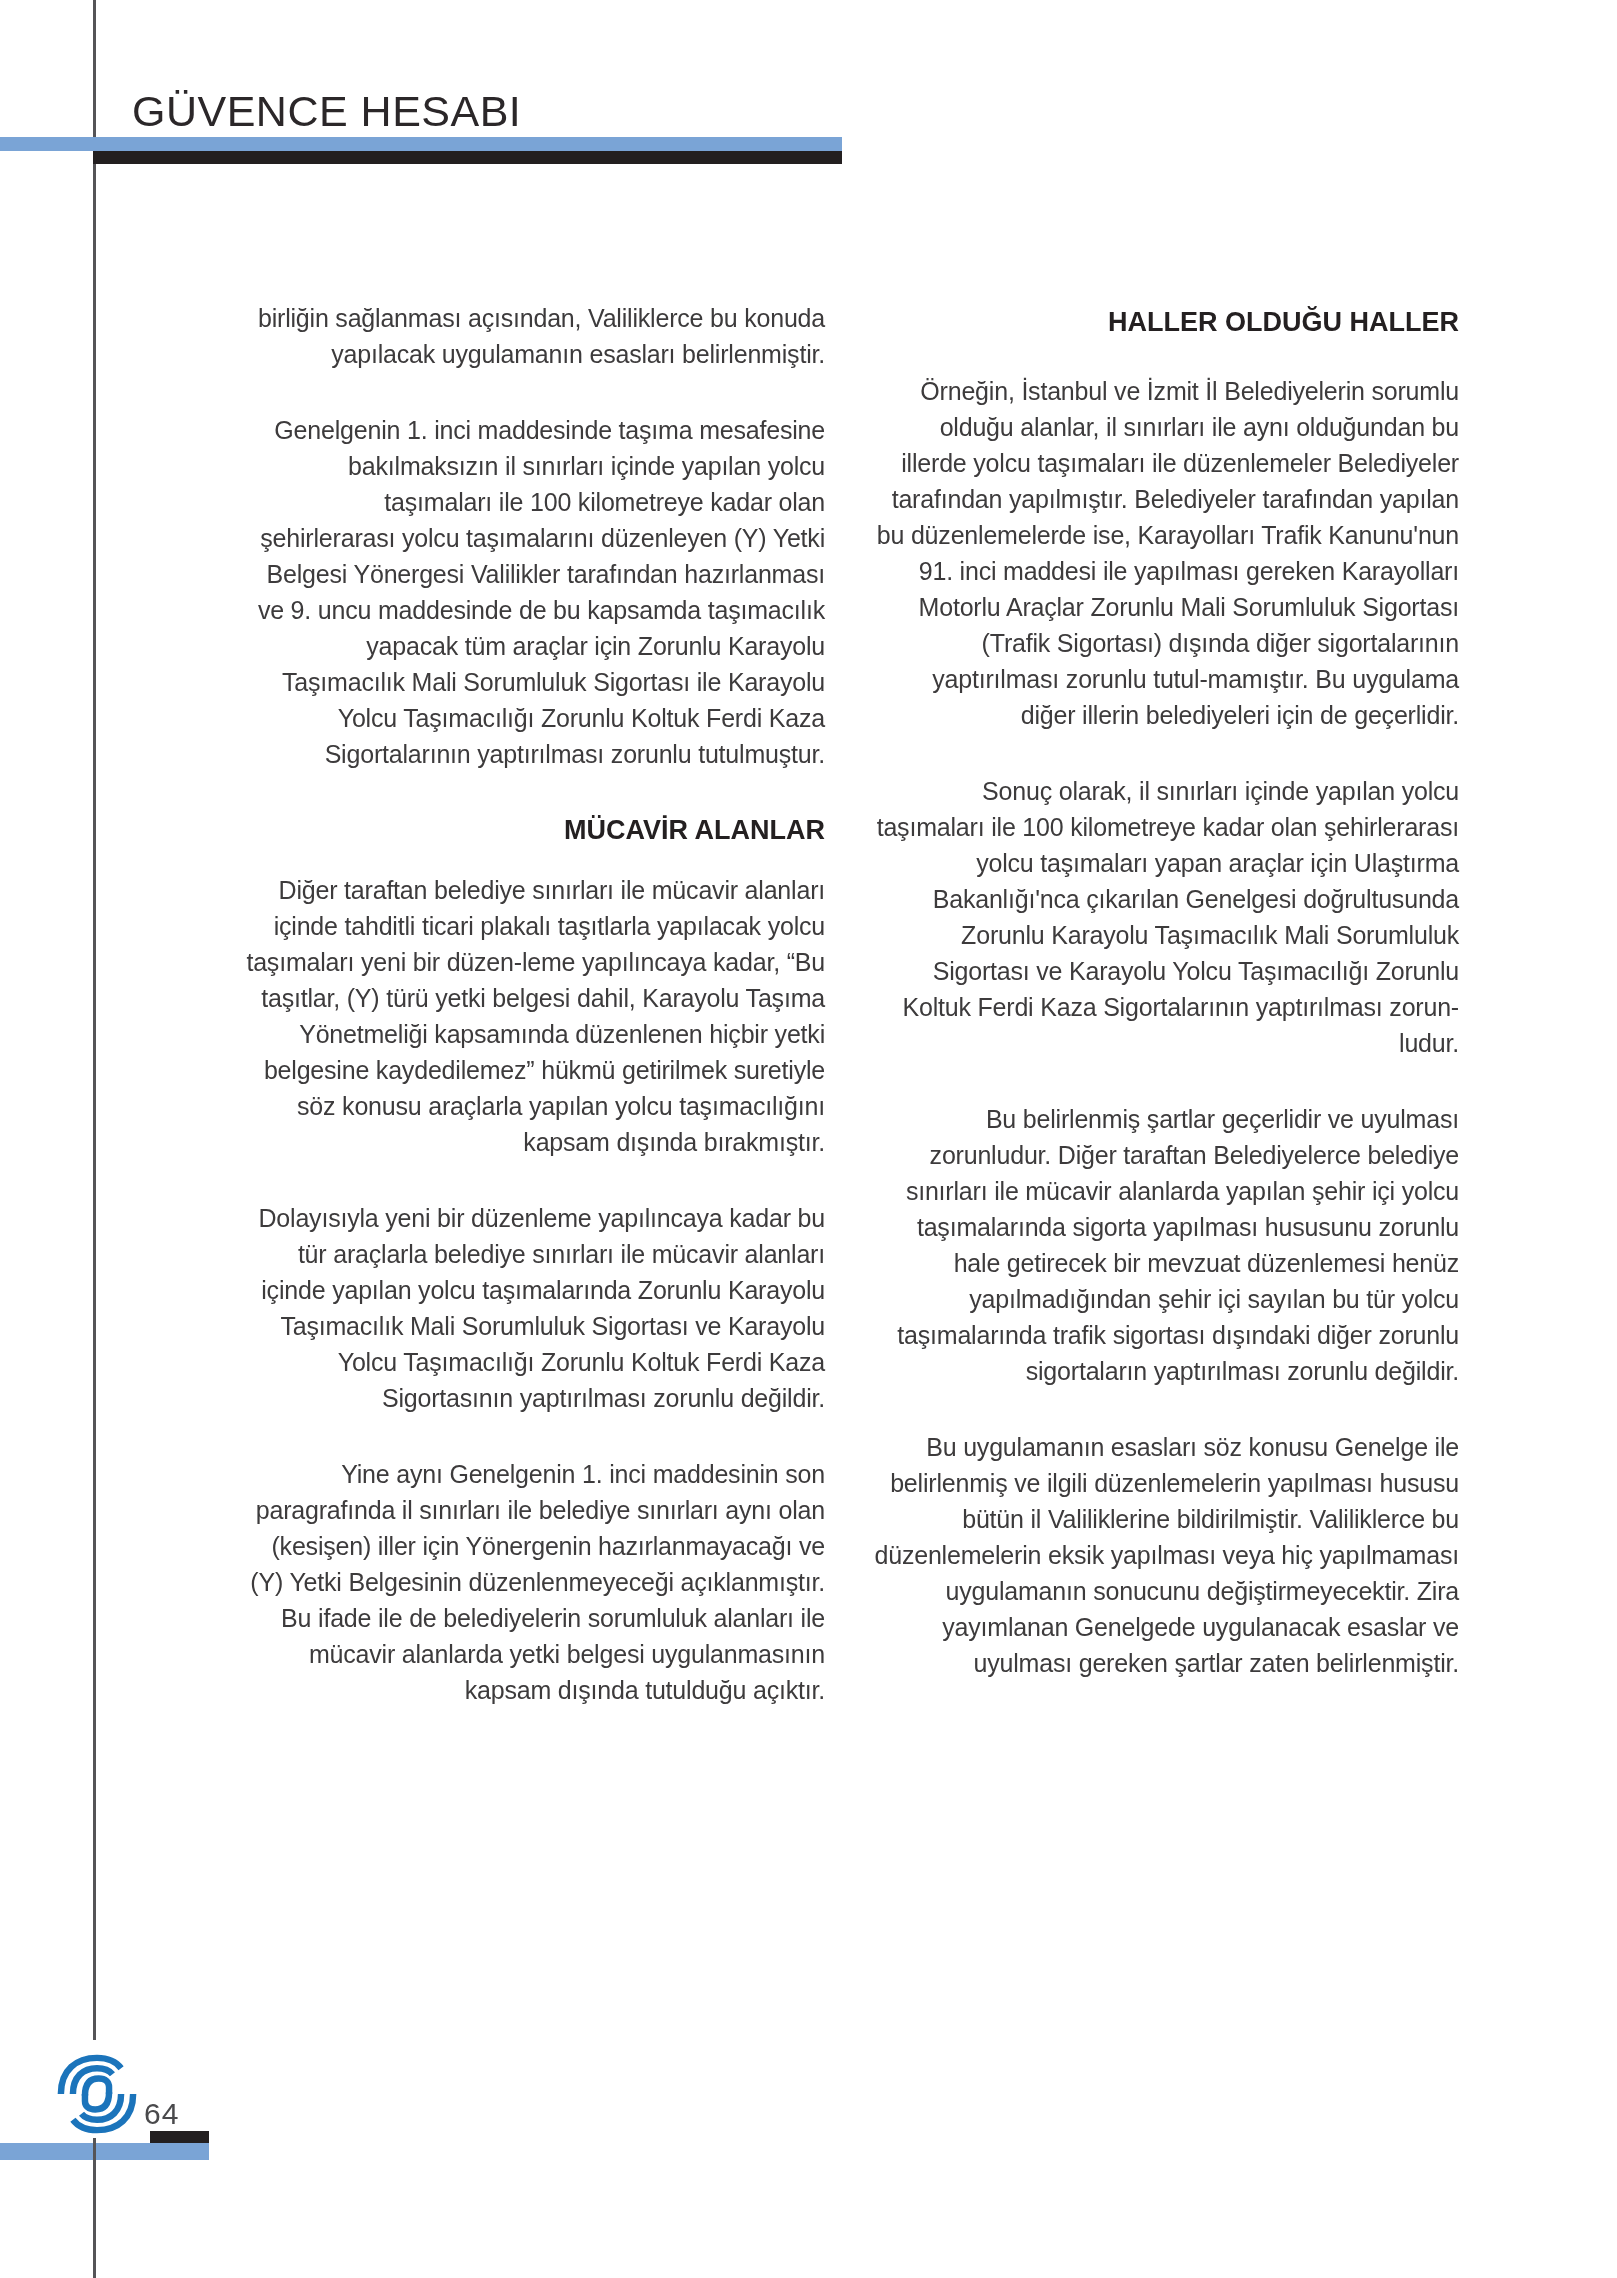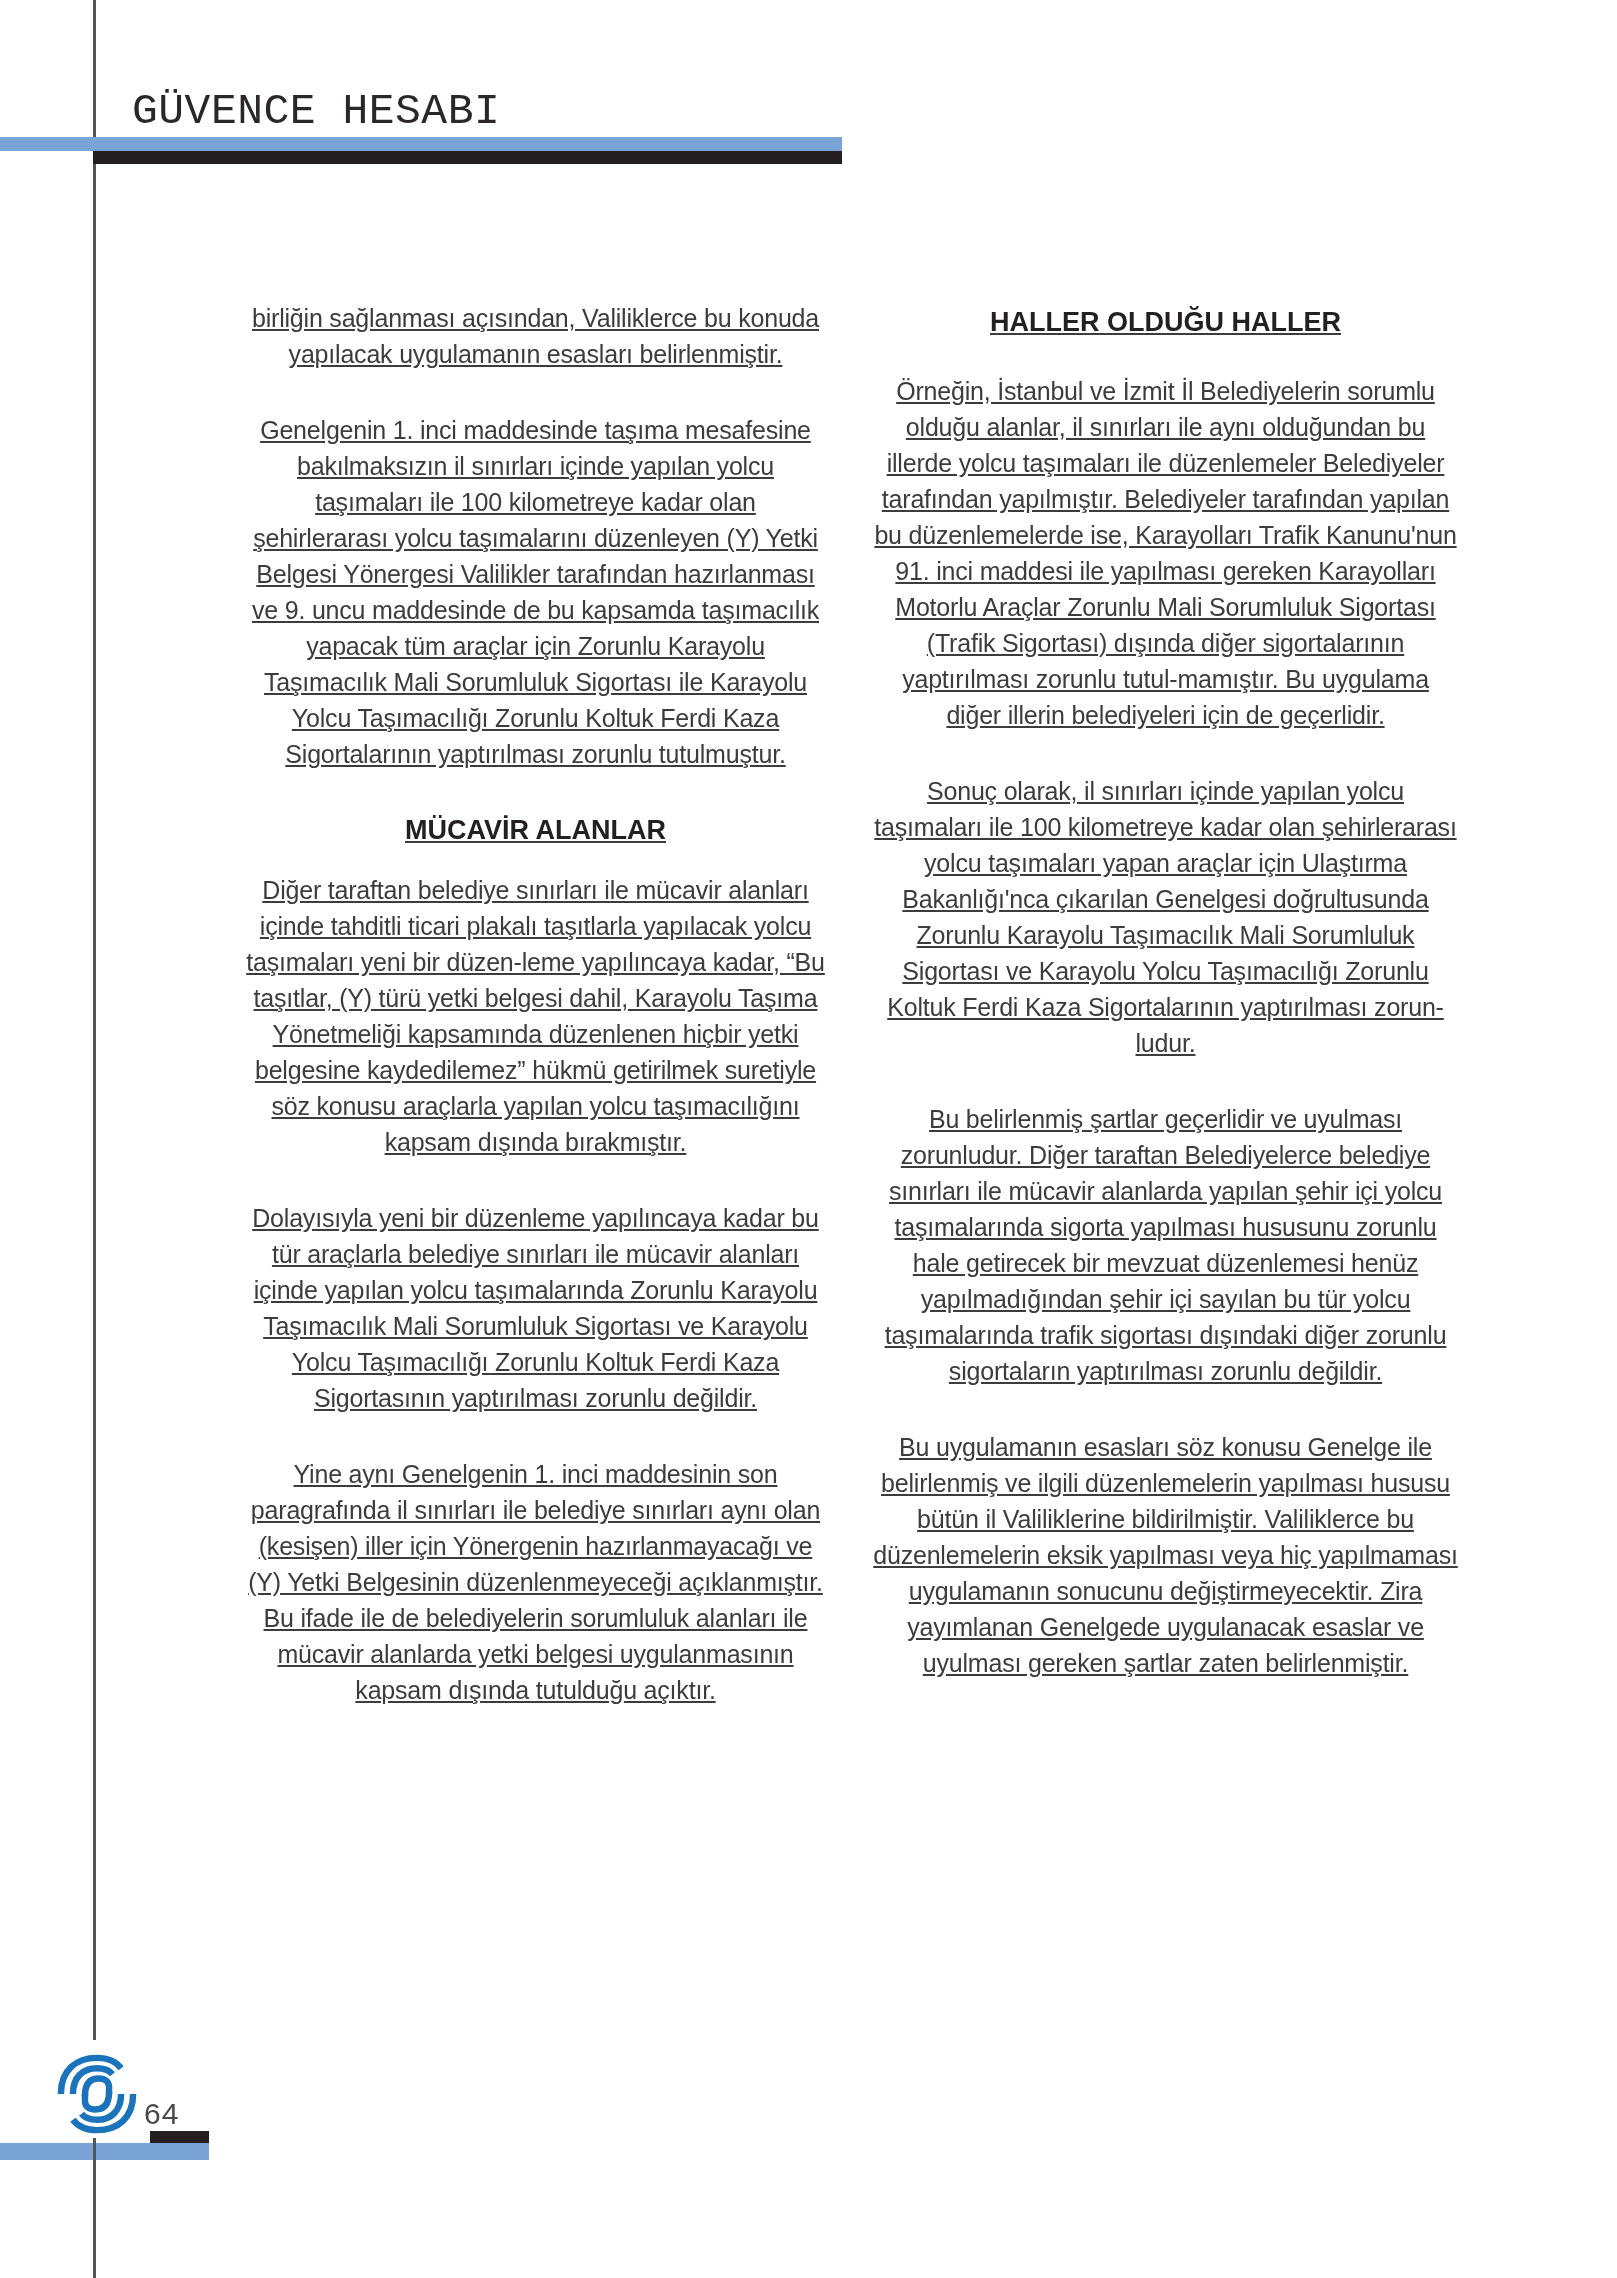--- a/index.html
+++ b/index.html
@@ -9,32 +9,31 @@
   }
   
   .vrule{position:absolute;left:93px;width:2.9px;background:#555457;}
   .vrule.top{top:0;height:2040px;}
   .vrule.bottom{top:2138px;height:141px;z-index:5;}
 
   
   .page-title{
     position:absolute;left:132px;top:90px;
     font-size:43px;line-height:1.0;letter-spacing:0.5px;
-    color:#2b2729;white-space:nowrap;font-family:Liberation Mono, monospace;
+    color:#2b2729;white-space:nowrap;
   }
   .bar{position:absolute;}
   .bar.blue-top{left:0;top:137px;width:842px;height:14.3px;background:#7aa4d6;}
   .bar.black-top{left:93px;top:151px;width:749px;height:13.4px;background:#231f20;}
 
   
   .col{
     position:absolute;color:#3d3b3c;
     font-size:25px;line-height:36px;letter-spacing:-0.2px;
-    text-align:center;
-    text-decoration:underline;
+    text-align:right;
   }
   .col-left{left:246px;top:300px;width:579px;}
   .col-right{left:872px;top:304px;width:587px;}
   .col p{margin:0 0 40px 0;}
   .col h2{
     font-size:27px;line-height:36px;font-weight:bold;
     color:#242021;letter-spacing:0;margin:3px 0 24px 0;white-space:nowrap;
   }
   .col-right h2{margin:0 0 32.5px 0;}
 

